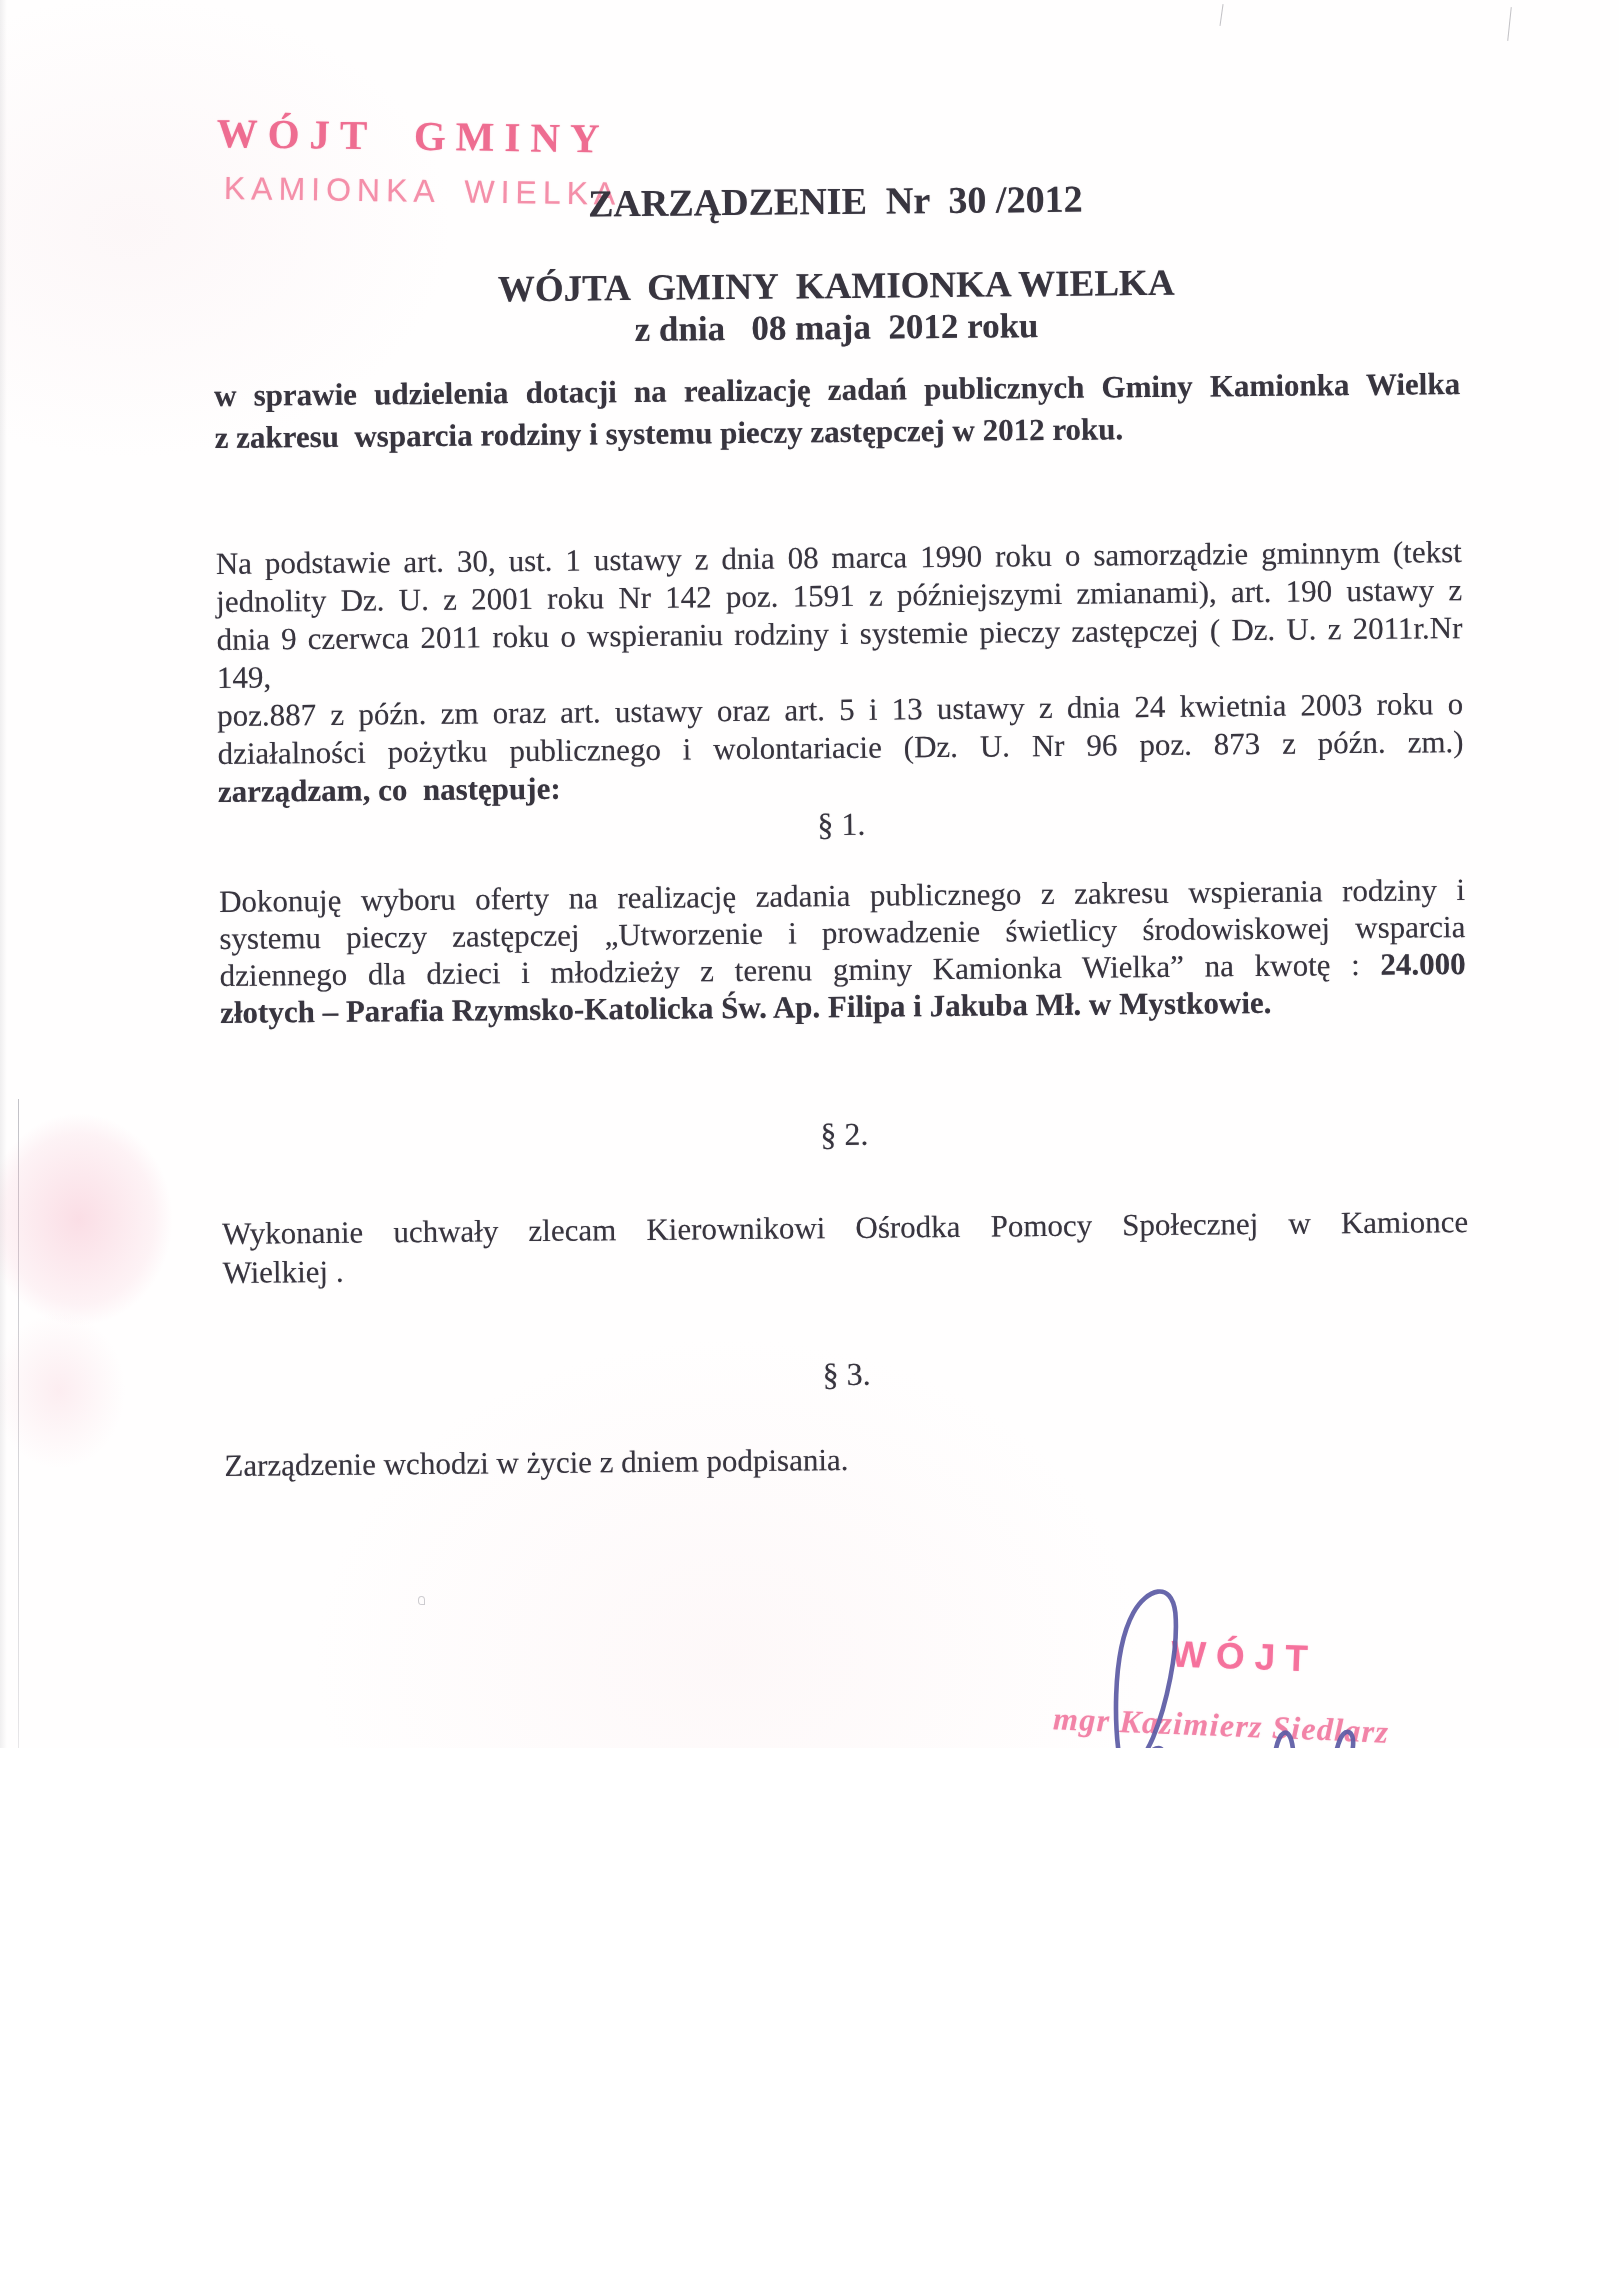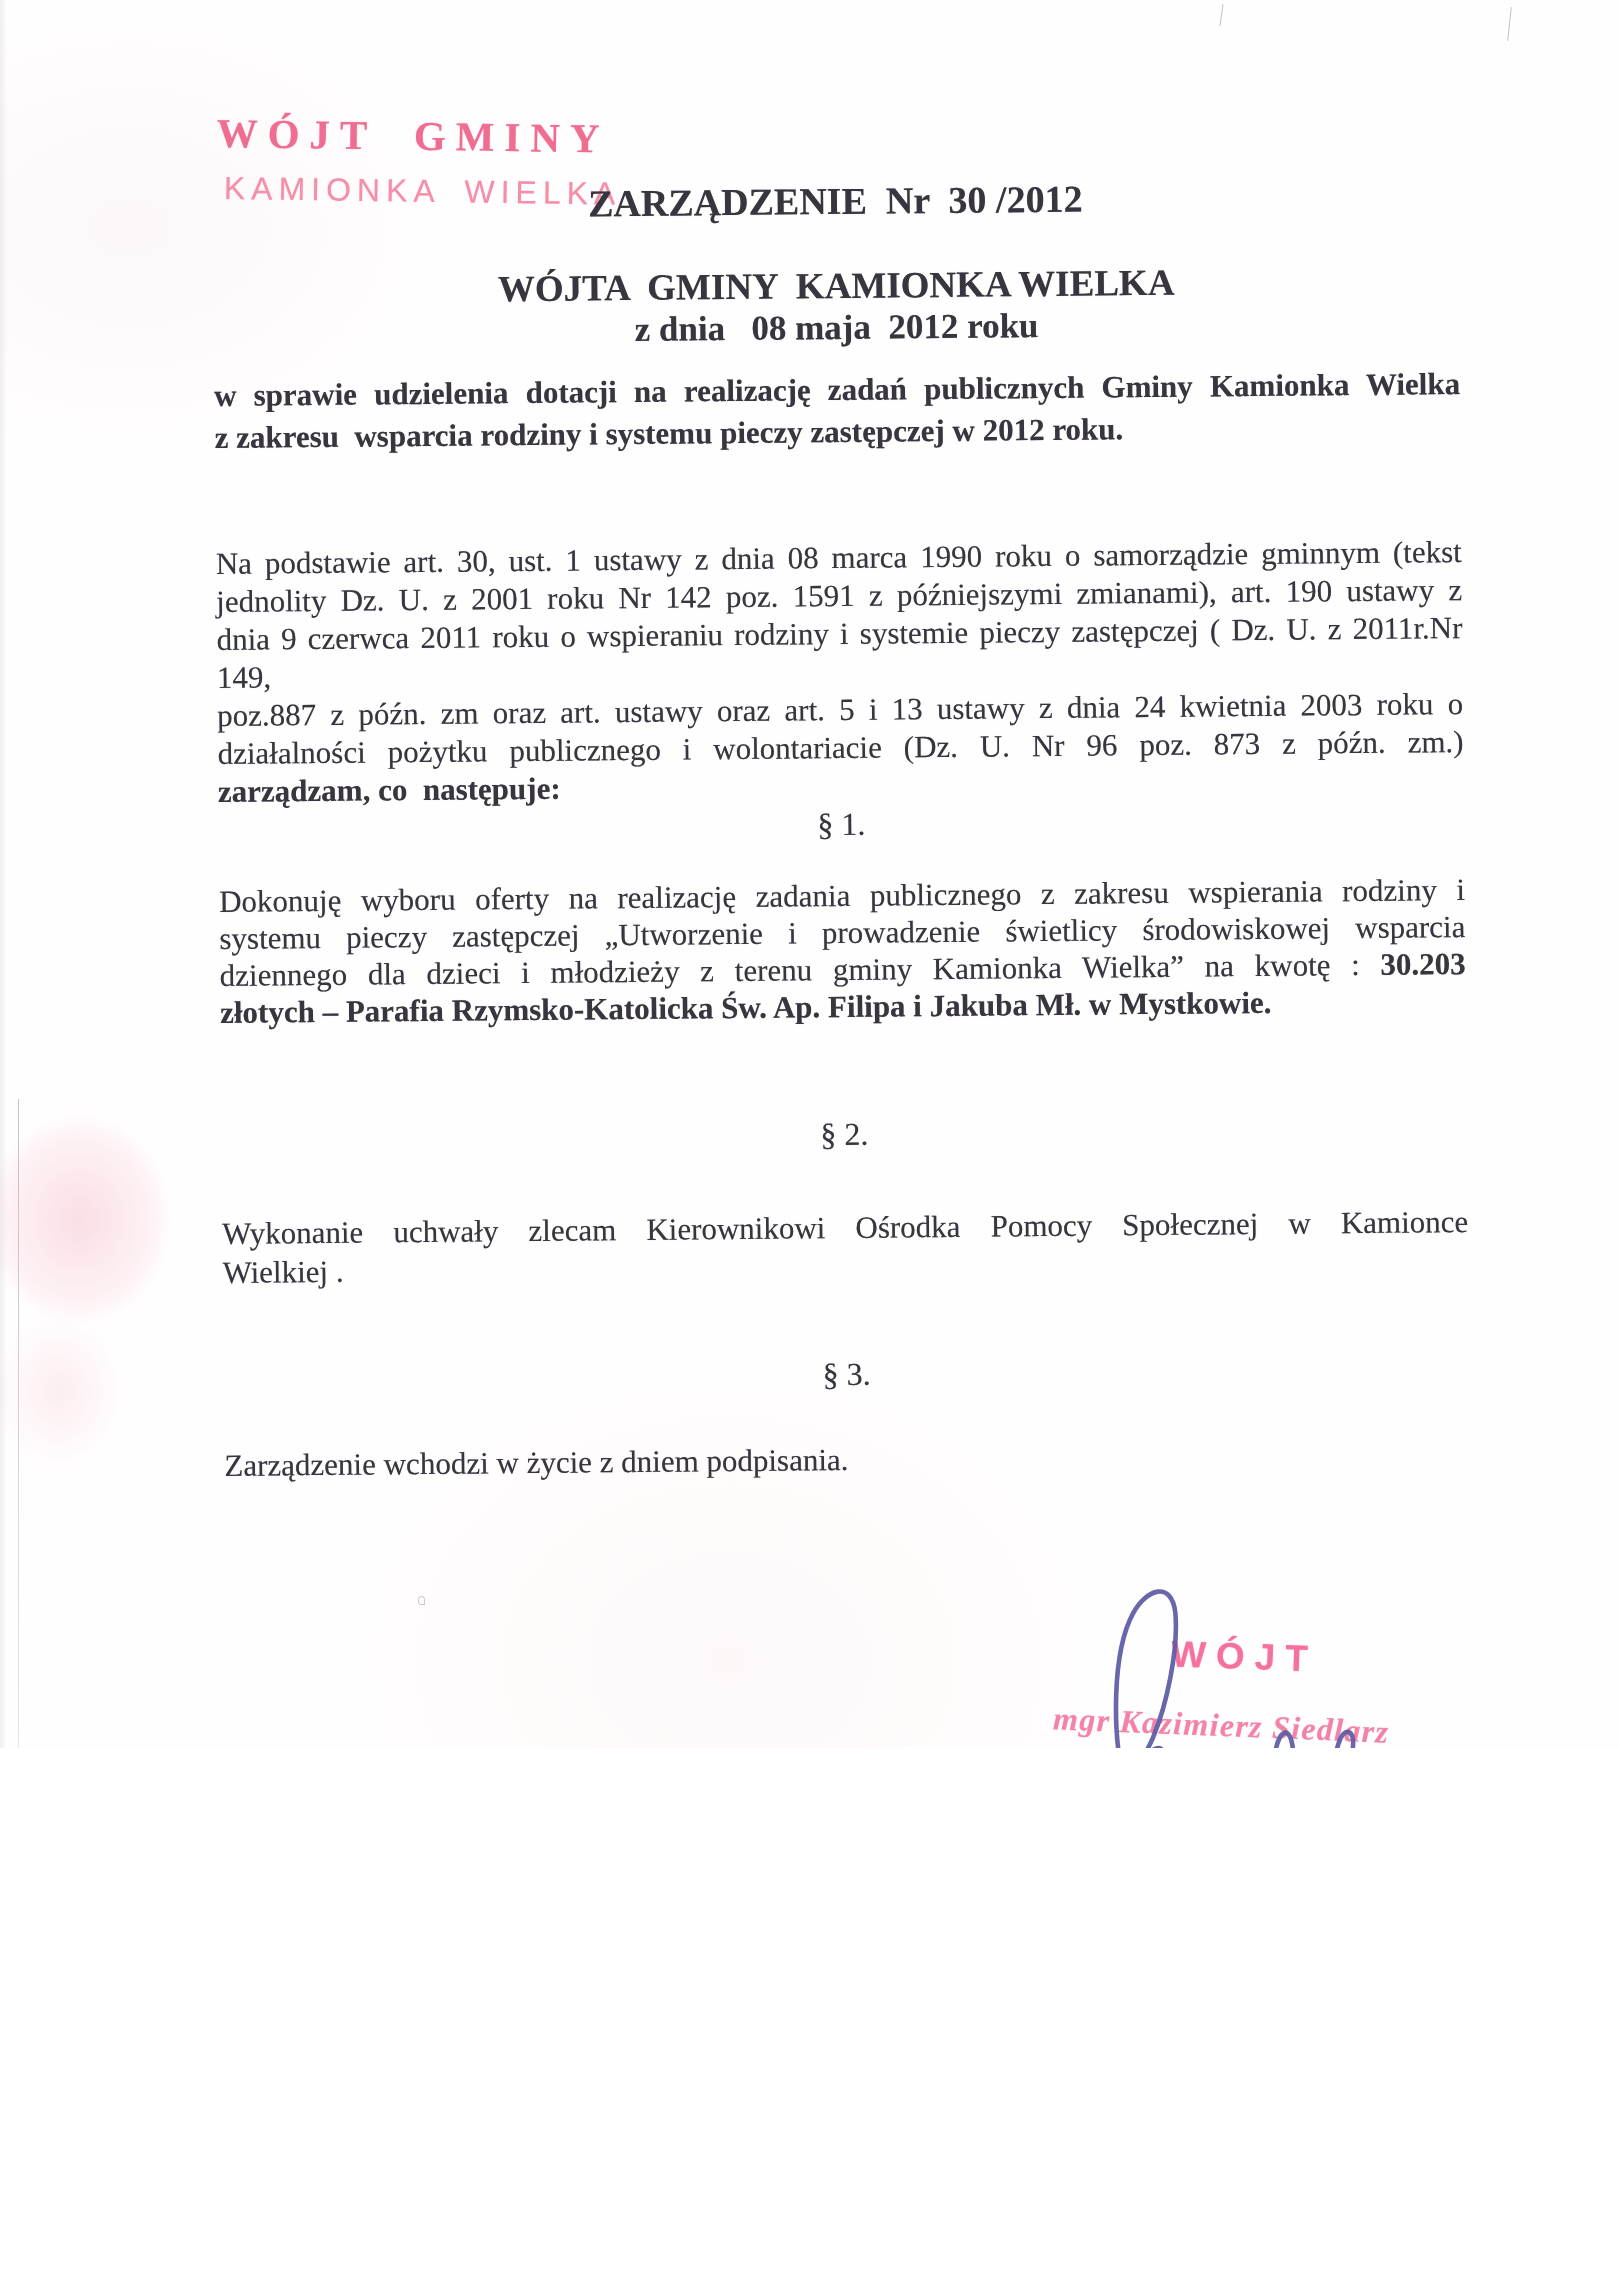--- a/index.html
+++ b/index.html
@@ -136,21 +136,21 @@
       <div class="line-j">dnia 9 czerwca 2011 roku o wspieraniu rodziny i systemie pieczy zastępczej ( Dz. U. z 2011r.Nr 149,</div>
       <div class="line-j">poz.887 z późn. zm oraz  art. ustawy oraz art. 5 i 13 ustawy z dnia 24 kwietnia 2003 roku o</div>
       <div class="line-j">działalności pożytku publicznego i wolontariacie (Dz. U. Nr 96 poz. 873 z późn. zm.)</div>
       <div class="line-l bold">zarządzam, co  następuje:</div>
     </div>
 
     <div class="block sec-head s1-head">§ 1.</div>
     <div class="block s1-para">
       <div class="line-j">Dokonuję wyboru oferty na realizację zadania publicznego  z zakresu wspierania rodziny i</div>
       <div class="line-j">systemu pieczy zastępczej  „Utworzenie i prowadzenie  świetlicy środowiskowej wsparcia</div>
-      <div class="line-j"><span>dziennego dla dzieci i młodzieży z terenu gminy Kamionka Wielka” na kwotę : </span><span class="bold">30.203</span></div>
+      <div class="line-j"><span>dziennego dla dzieci i młodzieży z terenu gminy Kamionka Wielka” na kwotę : </span><span class="bold">24.000</span></div>
       <div class="line-l bold">złotych – Parafia Rzymsko-Katolicka Św. Ap. Filipa i Jakuba Mł. w Mystkowie.</div>
     </div>
 
     <div class="block sec-head s2-head">§ 2.</div>
     <div class="block s2-para">
       <div class="line-j">Wykonanie uchwały  zlecam  Kierownikowi Ośrodka Pomocy Społecznej w Kamionce</div>
       <div class="line-l">Wielkiej .</div>
     </div>
 
     <div class="block sec-head s3-head">§ 3.</div>

